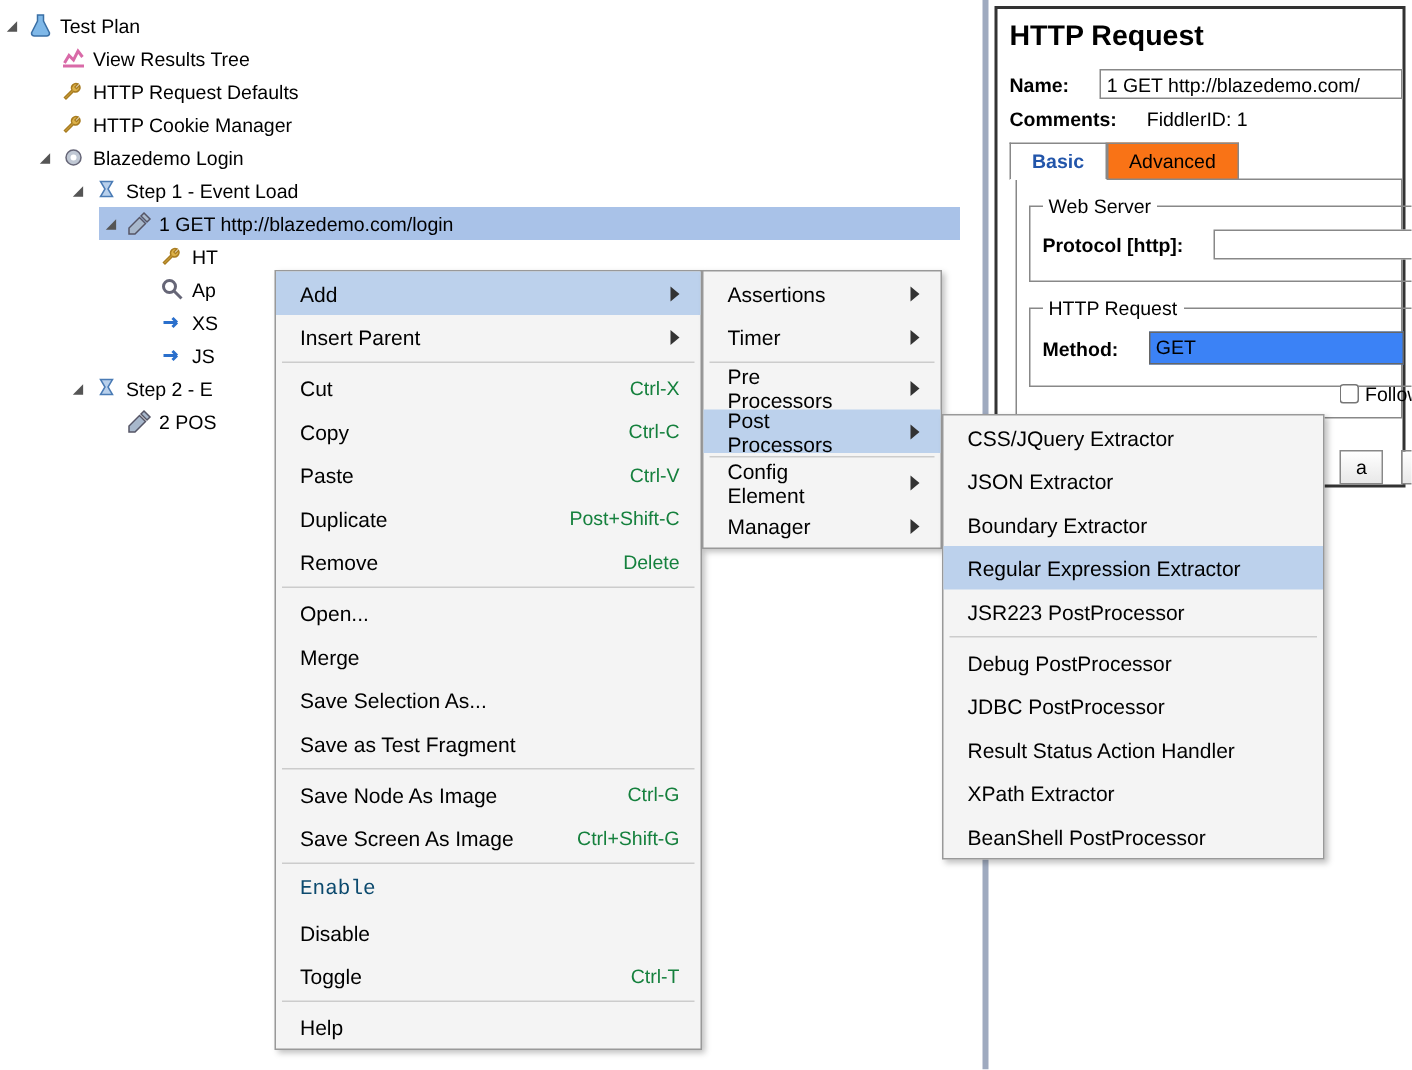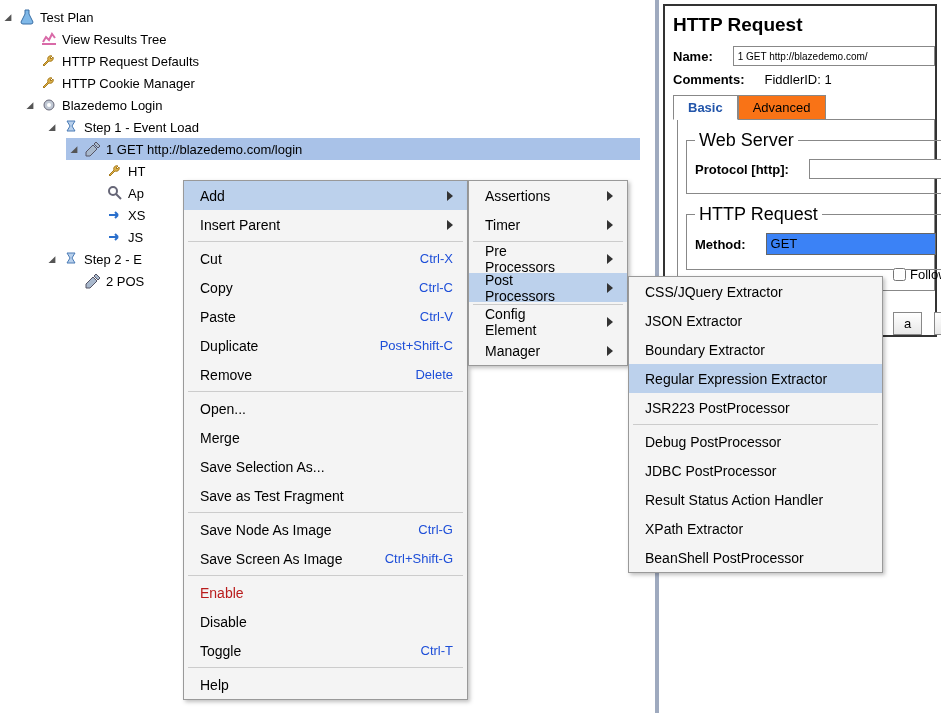--- a/index.html
+++ b/index.html
@@ -41,21 +41,21 @@
     .form-row {
       margin-bottom: 6px;
       display: flex;
       align-items: center;
       gap: 20px;
     }
     .form-row label { font-weight: bold; font-size: 13px; white-space: nowrap; }
     .form-row input[type="text"] {
       border: 1px solid #888;
       padding: 2px 4px;
-      font-size: 10px;
+      font-size: 13px;
       height: 20px;
     }
     .tabs {
       display: flex;
       margin-top: 8px;
       margin-left: 0;
     }
     .tab {
       padding: 4px 14px;
       border: 1px solid #888;
@@ -74,21 +74,21 @@
       border: 1px solid #888;
       margin-left: 4px;
       margin-top: -1px;
       padding: 10px 8px;
     }
     fieldset {
       border: 1px solid #888;
       padding: 8px;
       margin-bottom: 10px;
     }
-    legend { font-size: 18px; padding: 0 4px; }
+    legend { font-size: 13px; padding: 0 4px; }
     .method-select {
       border: 1px solid #666;
       padding: 2px 4px;
       height: 22px;
       width: 170px;
       background: #3b82f6;
     }
     .dropdown-btn {
       width: 22px; height: 22px;
       border: 1px solid #666;
@@ -135,23 +135,23 @@
       display: flex;
       justify-content: space-between;
       align-items: center;
       padding: 5px 14px 5px 16px;
       font-size: 14px;
       gap: 30px;
       cursor: default;
       height: 29px;
     }
     .ctx-item.hover { background: #bcd1ec; }
-    .ctx-item.disabled { color: #b91c1c; }
+    .ctx-item.disabled { color: #0c4a6e; font-family: Liberation Mono, monospace; }
     .ctx-sep { height: 1px; background: #ccc; margin: 2px 4px; }
-    .shortcut { color: #1d4ed8; font-size: 13px; }
+    .shortcut { color: #15803d; font-size: 13px; }
     .arrow-r { width: 0; height: 0; border-left: 6px solid #333; border-top: 5px solid transparent; border-bottom: 5px solid transparent; }
 
     svg.ic { width: 18px; height: 18px; }
   </style>
 </head>
 <body>
 
 <div class="tree-panel">
   <ul class="tree">
     <li>

